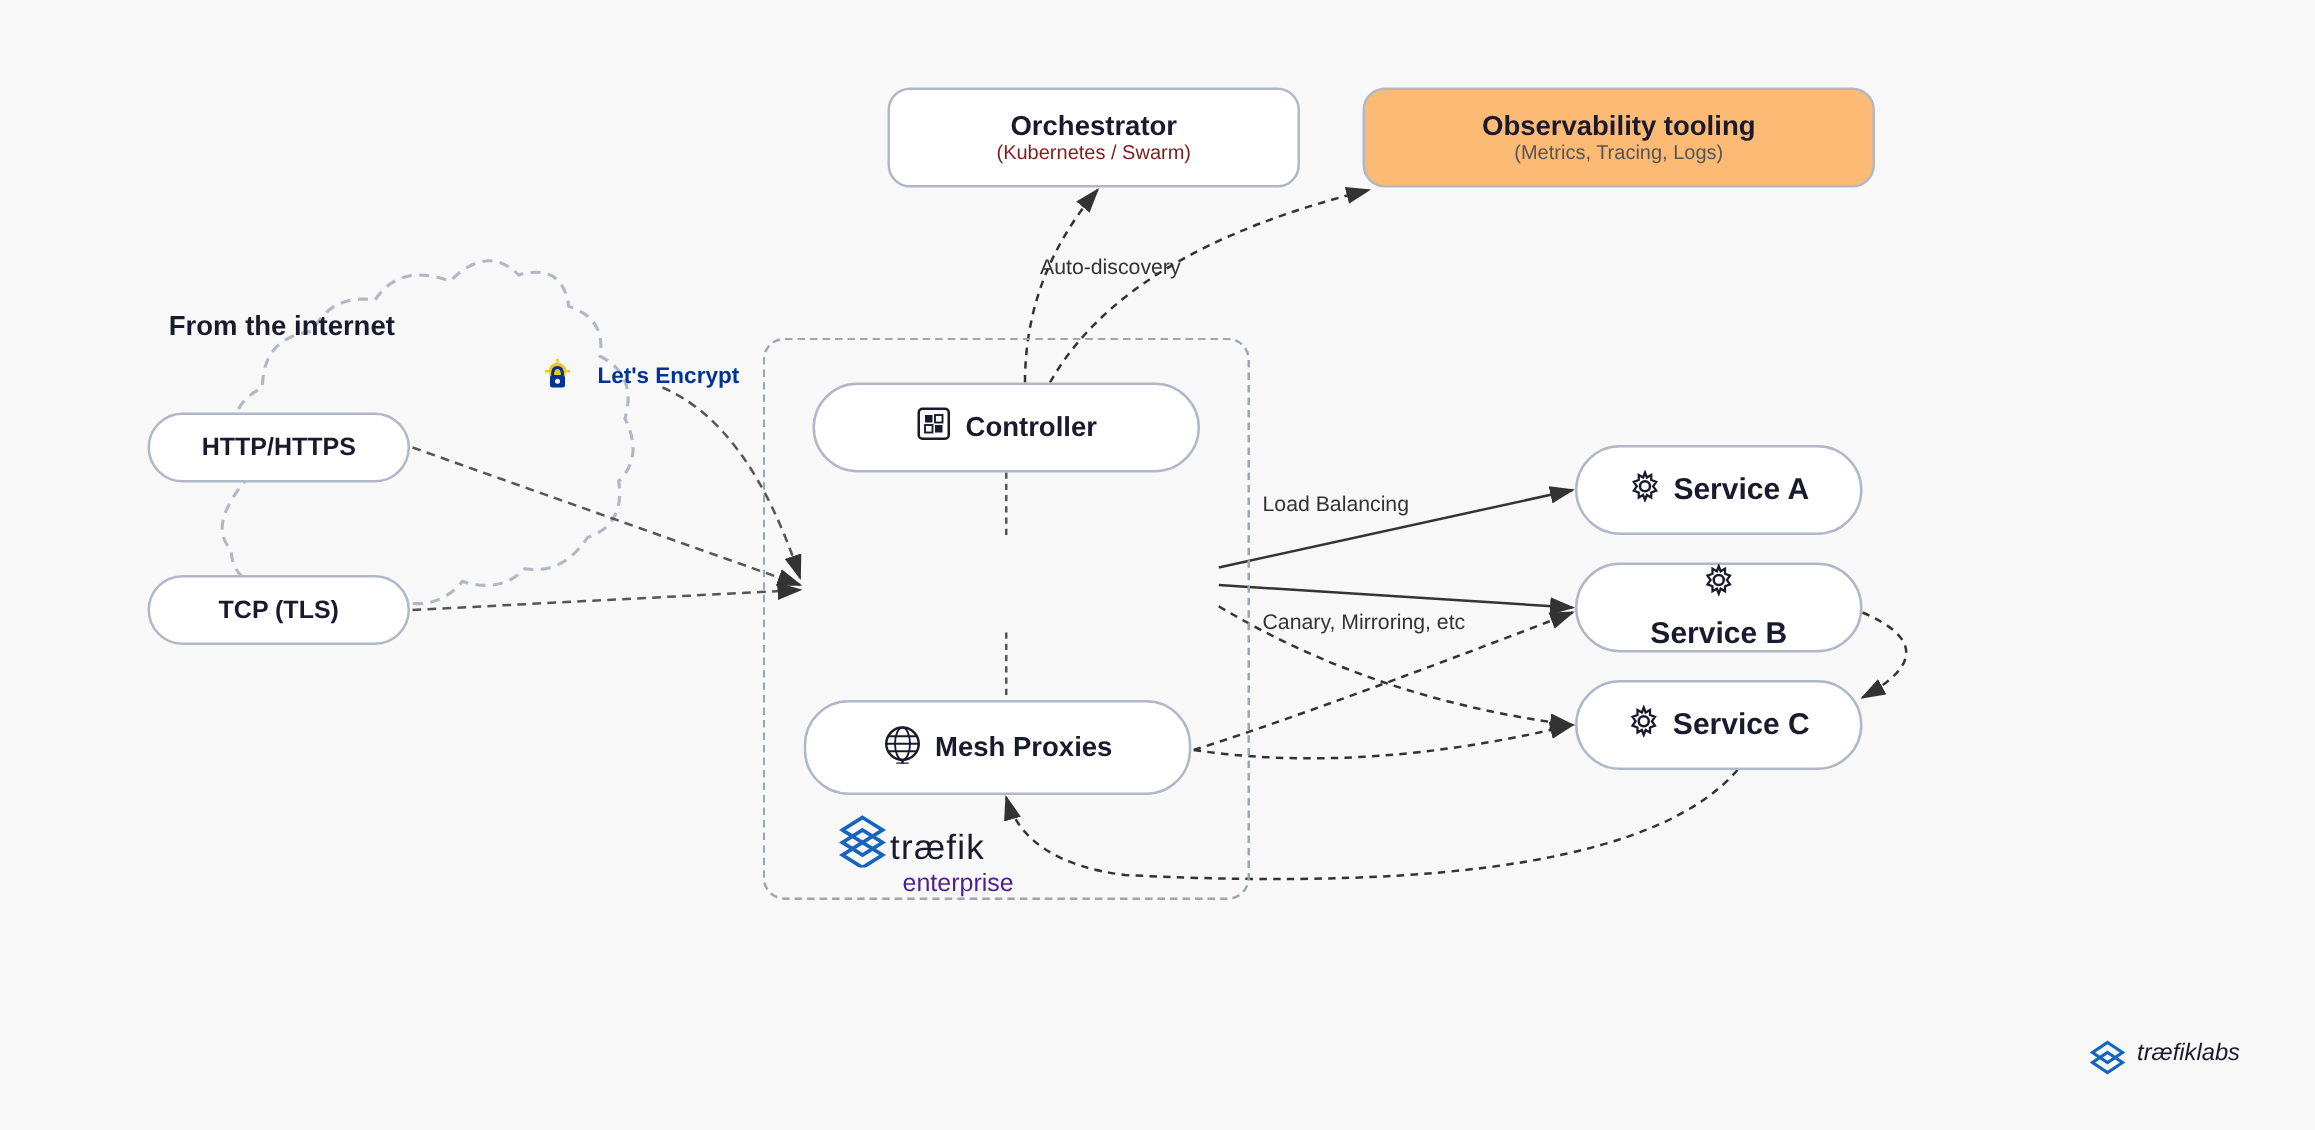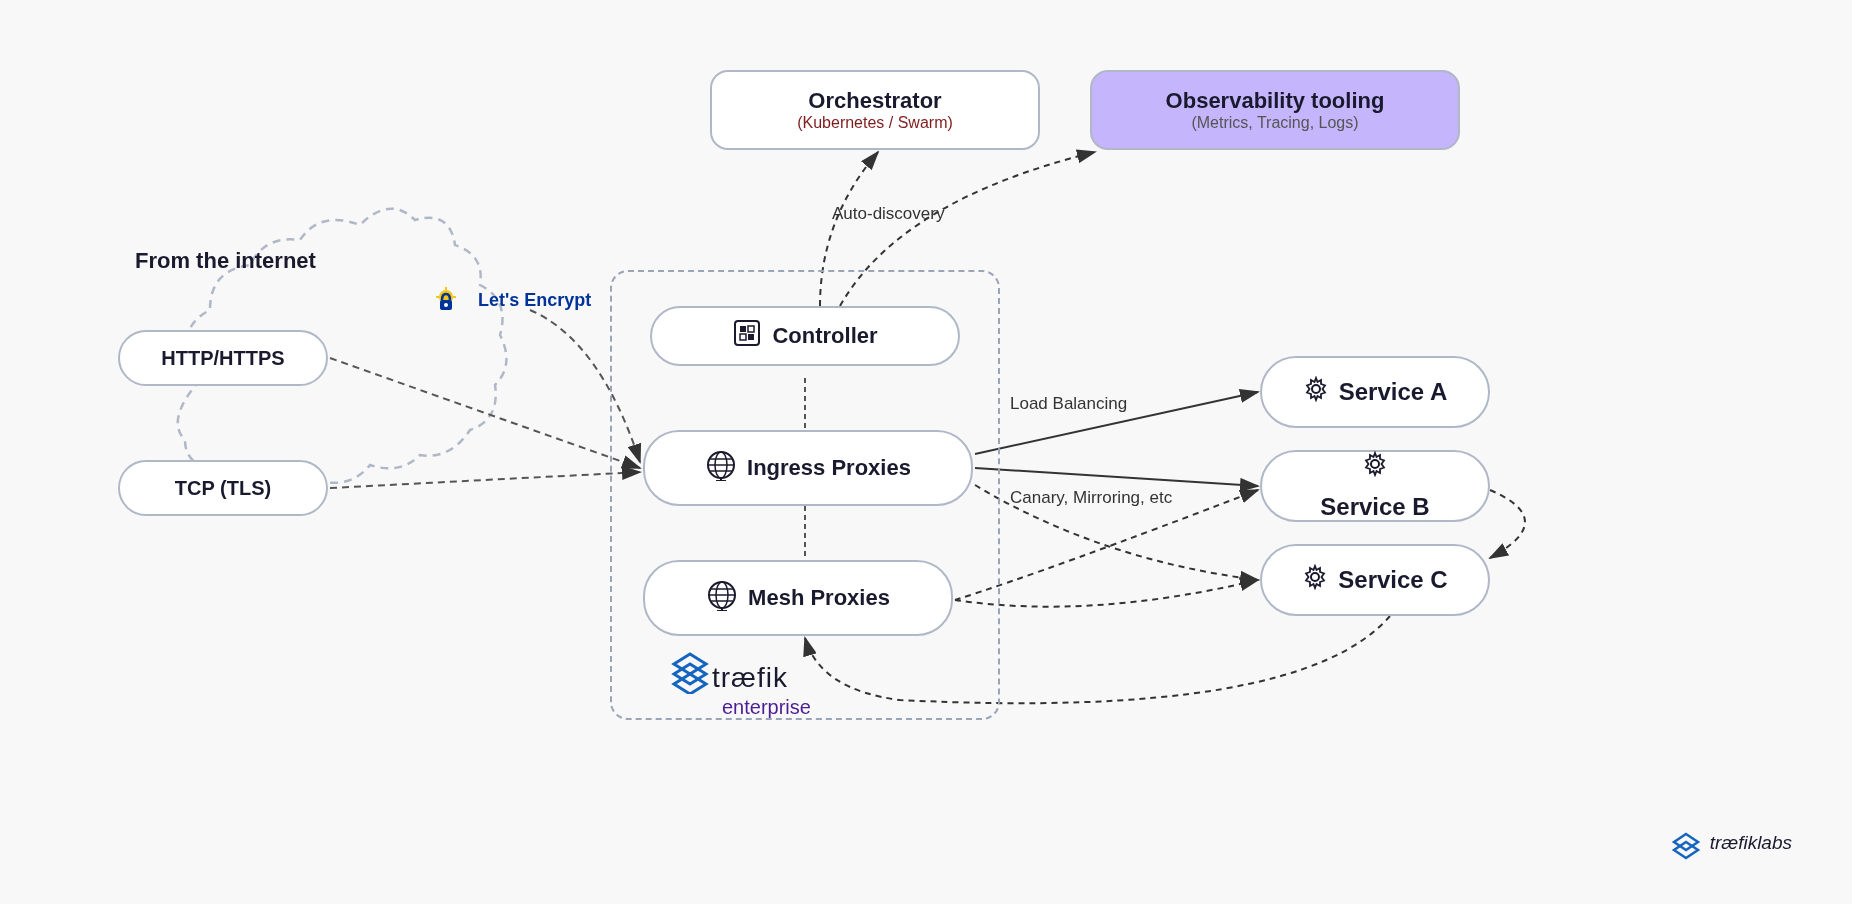--- a/index.html
+++ b/index.html
@@ -66,21 +66,21 @@
       height: 450px;
       border: 2.5px dashed #9aa5b8;
       border-radius: 18px;
       background: transparent;
     }
     
     .box-controller {
       left: 650px;
       top: 306px;
       width: 310px;
-      height: 60px;
+      height: 72px;
       font-size: 22px;
       border-radius: 14px;
       border-radius: 36px;
     }
     
     .box-ingress {
       left: 643px;
       top: 430px;
       width: 330px;
       height: 76px;
@@ -132,23 +132,23 @@
       color: #1a1a2e;
     }
     .box-orchestrator .subtitle {
       font-size: 16px;
       color: #7f1d1d;
     }
     .box-observability {
       position: absolute;
       left: 1090px;
       top: 70px;
-      width: 370px;
+      width: 410px;
       height: 80px;
-      background: #c4b5fd;
+      background: #fdba74;
       border: 2px solid #b0b8c8;
       border-radius: 18px;
       display: flex;
       flex-direction: column;
       align-items: center;
       justify-content: center;
     }
     .box-observability .title {
       font-size: 22px;
       font-weight: 700;
@@ -360,35 +360,20 @@
         <rect x="3" y="3" width="24" height="24" rx="3" fill="none" stroke="#1a1a2e" stroke-width="2"></rect>
         <rect x="8" y="8" width="6" height="6" fill="#1a1a2e"></rect>
         <rect x="16" y="8" width="6" height="6" fill="none" stroke="#1a1a2e" stroke-width="1.5"></rect>
         <rect x="8" y="16" width="6" height="6" fill="none" stroke="#1a1a2e" stroke-width="1.5"></rect>
         <rect x="16" y="16" width="6" height="6" fill="#1a1a2e"></rect>
       </svg>
     </span>
     <span>Controller</span>
   </div>
 
-  <div class="pill-box box-ingress">
-    <span class="icon">
-      <svg width="32" height="32" viewBox="0 0 32 32">
-        <circle cx="16" cy="16" r="13" fill="none" stroke="#1a1a2e" stroke-width="2"></circle>
-        <ellipse cx="16" cy="16" rx="6" ry="13" fill="none" stroke="#1a1a2e" stroke-width="1.5"></ellipse>
-        <line x1="3" y1="16" x2="29" y2="16" stroke="#1a1a2e" stroke-width="1.5"></line>
-        <line x1="5" y1="10" x2="27" y2="10" stroke="#1a1a2e" stroke-width="1.5"></line>
-        <line x1="5" y1="22" x2="27" y2="22" stroke="#1a1a2e" stroke-width="1.5"></line>
-
-        <line x1="16" y1="29" x2="16" y2="32" stroke="#1a1a2e" stroke-width="2"></line>
-        <line x1="11" y1="32" x2="21" y2="32" stroke="#1a1a2e" stroke-width="2"></line>
-      </svg>
-    </span>
-    <span>Ingress Proxies</span>
-  </div>
 
   <div class="pill-box box-mesh">
     <span class="icon">
       <svg width="32" height="32" viewBox="0 0 32 32">
         <circle cx="16" cy="16" r="13" fill="none" stroke="#1a1a2e" stroke-width="2"></circle>
         <ellipse cx="16" cy="16" rx="6" ry="13" fill="none" stroke="#1a1a2e" stroke-width="1.5"></ellipse>
         <line x1="3" y1="16" x2="29" y2="16" stroke="#1a1a2e" stroke-width="1.5"></line>
         <line x1="5" y1="10" x2="27" y2="10" stroke="#1a1a2e" stroke-width="1.5"></line>
         <line x1="5" y1="22" x2="27" y2="22" stroke="#1a1a2e" stroke-width="1.5"></line>
         <line x1="16" y1="29" x2="16" y2="32" stroke="#1a1a2e" stroke-width="2"></line>

